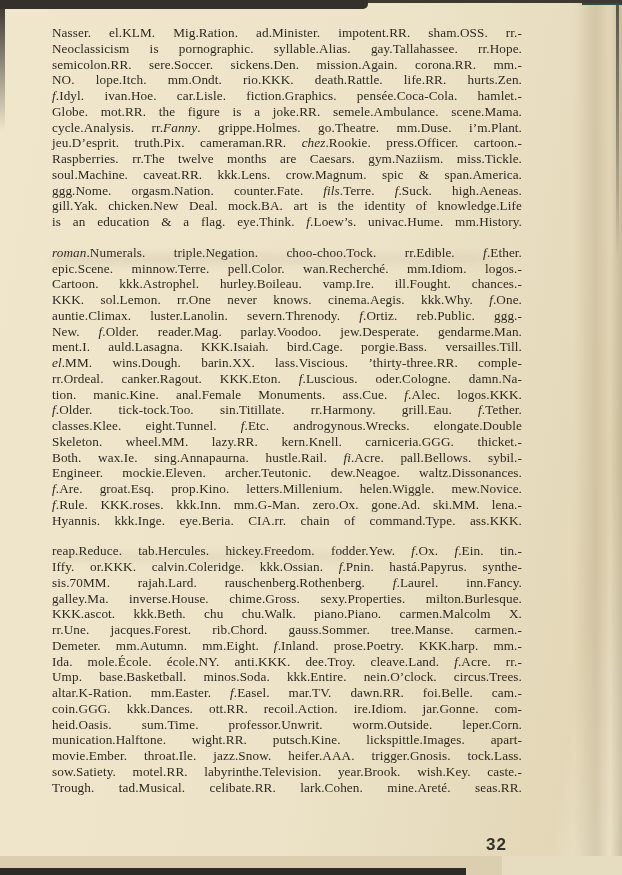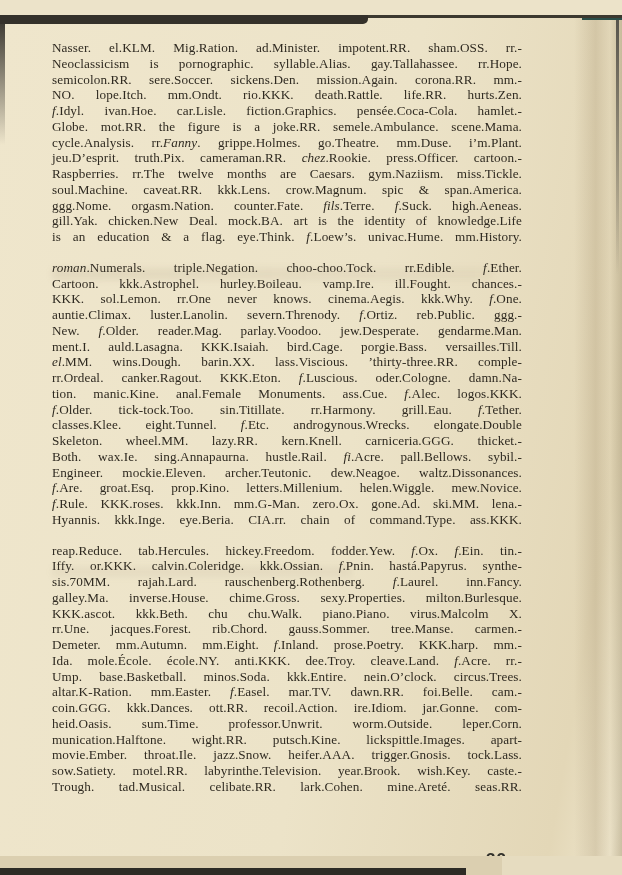--- a/index.html
+++ b/index.html
@@ -4,21 +4,20 @@
 <style>
   html, body { margin:0; padding:0; }
   body {
     width:622px; height:875px; position:relative; overflow:hidden;
     font-family:"Liberation Serif", serif;
     background:#ece3c9;
   }
   .page {
     position:absolute; inset:0;
     background:linear-gradient(100deg, #efe6cc 0%, #ece3c8 55%, #e3d7b7 90%, #eee5cb 98%, #e8dec2 100%);
-    margin-top:15px;
   }
   
   .edge-top-line   { position:absolute; top:0; left:0; width:100%; height:3px; background:#3c392f; }
   .edge-top-left   { position:absolute; top:0; left:0; width:368px; height:9px; background:#34312a;
                      border-bottom-right-radius:5px; }
   .edge-left-top   { position:absolute; top:0; left:0; width:5px; height:130px;
                      background:linear-gradient(#34312a, rgba(52,49,42,0)); }
   .corner-top-right{ position:absolute; top:0; right:0; width:40px; height:5px; background:#2b4f49; }
   .edge-right-shadow { position:absolute; top:0; right:0; width:48px; height:100%;
                      background:linear-gradient(to right, rgba(124,100,60,0) 0%, rgba(124,100,60,0.18) 45%,
@@ -70,20 +69,21 @@
         <div class="line">cycle.Analysis. rr.<i>Fanny</i>. grippe.Holmes. go.Theatre. mm.Duse. i’m.Plant.</div>
         <div class="line">jeu.D’esprit. truth.Pix. cameraman.RR. <i>chez</i>.Rookie. press.Officer. cartoon.-</div>
         <div class="line">Raspberries. rr.The twelve months are Caesars. gym.Naziism. miss.Tickle.</div>
         <div class="line">soul.Machine. caveat.RR. kkk.Lens. crow.Magnum. spic &amp; span.America.</div>
         <div class="line">ggg.Nome. orgasm.Nation. counter.Fate. <i>fils</i>.Terre. <i>f</i>.Suck. high.Aeneas.</div>
         <div class="line">gill.Yak. chicken.New Deal. mock.BA. art is the identity of knowledge.Life</div>
         <div class="line">is an education &amp; a flag. eye.Think. <i>f</i>.Loew’s. univac.Hume. mm.History.</div>
       </div>
     <div class="para">
         <div class="line"><i>roman</i>.Numerals. triple.Negation. choo-choo.Tock. rr.Edible. <i>f</i>.Ether.</div>
+        <div class="line">epic.Scene. minnow.Terre. pell.Color. wan.Recherché. mm.Idiom. logos.-</div>
         <div class="line">Cartoon. kkk.Astrophel. hurley.Boileau. vamp.Ire. ill.Fought. chances.-</div>
         <div class="line">KKK. sol.Lemon. rr.One never knows. cinema.Aegis. kkk.Why. <i>f</i>.One.</div>
         <div class="line">auntie.Climax. luster.Lanolin. severn.Threnody. <i>f</i>.Ortiz. reb.Public. ggg.-</div>
         <div class="line">New. <i>f</i>.Older. reader.Mag. parlay.Voodoo. jew.Desperate. gendarme.Man.</div>
         <div class="line">ment.I. auld.Lasagna. KKK.Isaiah. bird.Cage. porgie.Bass. versailles.Till.</div>
         <div class="line"><i>el</i>.MM. wins.Dough. barin.XX. lass.Viscious. ’thirty-three.RR. comple-</div>
         <div class="line">rr.Ordeal. canker.Ragout. KKK.Eton. <i>f</i>.Luscious. oder.Cologne. damn.Na-</div>
         <div class="line">tion. manic.Kine. anal.Female Monuments. ass.Cue. <i>f</i>.Alec. logos.KKK.</div>
         <div class="line"><i>f</i>.Older. tick-tock.Too. sin.Titillate. rr.Harmony. grill.Eau. <i>f</i>.Tether.</div>
         <div class="line">classes.Klee. eight.Tunnel. <i>f</i>.Etc. androgynous.Wrecks. elongate.Double</div>
@@ -92,21 +92,21 @@
         <div class="line">Engineer. mockie.Eleven. archer.Teutonic. dew.Neagoe. waltz.Dissonances.</div>
         <div class="line"><i>f</i>.Are. groat.Esq. prop.Kino. letters.Millenium. helen.Wiggle. mew.Novice.</div>
         <div class="line"><i>f</i>.Rule. KKK.roses. kkk.Inn. mm.G-Man. zero.Ox. gone.Ad. ski.MM. lena.-</div>
         <div class="line">Hyannis. kkk.Inge. eye.Beria. CIA.rr. chain of command.Type. ass.KKK.</div>
       </div>
     <div class="para">
         <div class="line">reap.Reduce. tab.Hercules. hickey.Freedom. fodder.Yew. <i>f</i>.Ox. <i>f</i>.Ein. tin.-</div>
         <div class="line">Iffy. or.KKK. calvin.Coleridge. kkk.Ossian. <i>f</i>.Pnin. hastá.Papyrus. synthe-</div>
         <div class="line">sis.70MM. rajah.Lard. rauschenberg.Rothenberg. <i>f</i>.Laurel. inn.Fancy.</div>
         <div class="line">galley.Ma. inverse.House. chime.Gross. sexy.Properties. milton.Burlesque.</div>
-        <div class="line">KKK.ascot. kkk.Beth. chu chu.Walk. piano.Piano. virus.Malcolm X.</div>
+        <div class="line">KKK.ascot. kkk.Beth. chu chu.Walk. piano.Piano. carmen.Malcolm X.</div>
         <div class="line">rr.Une. jacques.Forest. rib.Chord. gauss.Sommer. tree.Manse. carmen.-</div>
         <div class="line">Demeter. mm.Autumn. mm.Eight. <i>f</i>.Inland. prose.Poetry. KKK.harp. mm.-</div>
         <div class="line">Ida. mole.École. école.NY. anti.KKK. dee.Troy. cleave.Land. <i>f</i>.Acre. rr.-</div>
         <div class="line">Ump. base.Basketball. minos.Soda. kkk.Entire. nein.O’clock. circus.Trees.</div>
         <div class="line">altar.K-Ration. mm.Easter. <i>f</i>.Easel. mar.TV. dawn.RR. foi.Belle. cam.-</div>
         <div class="line">coin.GGG. kkk.Dances. ott.RR. recoil.Action. ire.Idiom. jar.Gonne. com-</div>
         <div class="line">heid.Oasis. sum.Time. professor.Unwrit. worm.Outside. leper.Corn.</div>
         <div class="line">munication.Halftone. wight.RR. putsch.Kine. lickspittle.Images. apart-</div>
         <div class="line">movie.Ember. throat.Ile. jazz.Snow. heifer.AAA. trigger.Gnosis. tock.Lass.</div>
         <div class="line">sow.Satiety. motel.RR. labyrinthe.Television. year.Brook. wish.Key. caste.-</div>

